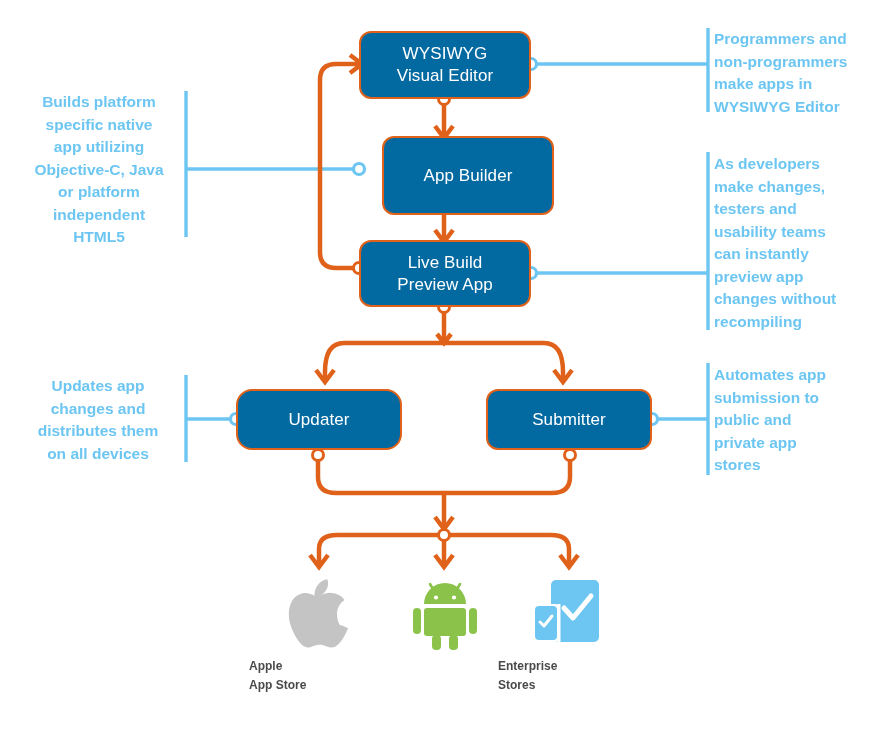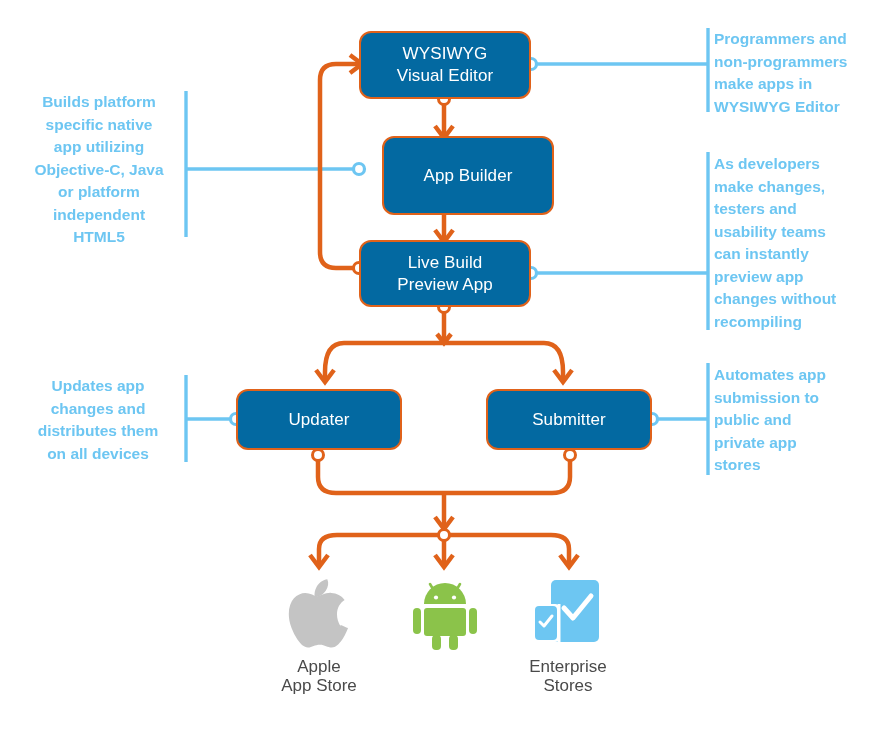--- a/index.html
+++ b/index.html
@@ -57,24 +57,23 @@
     z-index: 5;
     white-space: pre-line;
   }
   .callout.left  { text-align: center; }
   .callout.right { text-align: left; }
 
   
   .store-label {
     position: absolute;
     color: #4A4A4A;
-    font-size: 17px;
+    font-size: 12px;
     line-height: 19px;
-    font-weight: normal;
-    text-align: center;
+    font-weight: bold;
     white-space: pre-line;
     z-index: 5;
   }
   .store-icon {
     position: absolute;
     z-index: 5;
   }
 </style>
 </head>
 <body>
@@ -177,21 +176,21 @@
   </svg>
 
   <div class="node-box" style="left:359px; top:31px; width:172px; height:68px;">WYSIWYG
 Visual Editor</div>
 
   <div class="node-box" style="left:359px; top:136px; width:172px; height:79px;margin-left:23px;">App Builder</div>
 
   <div class="node-box" style="left:359px; top:240px; width:172px; height:67px;">Live Build
 Preview App</div>
 
-  <div class="node-box" style="left:236px; top:389px; width:166px; height:61px;">Updater</div>
+  <div class="node-box" style="left:236px; top:389px; width:166px; height:61px;border-radius:16px;">Updater</div>
 
   <div class="node-box" style="left:486px; top:389px; width:166px; height:61px;">Submitter</div>
 
   <div class="callout right" style="left:714px; top:28px; width:172px;">Programmers and
 non-programmers
 make apps in
 WYSIWYG Editor</div>
 
   <div class="callout left" style="left:22px; top:91px; width:154px;">Builds platform
 specific native

